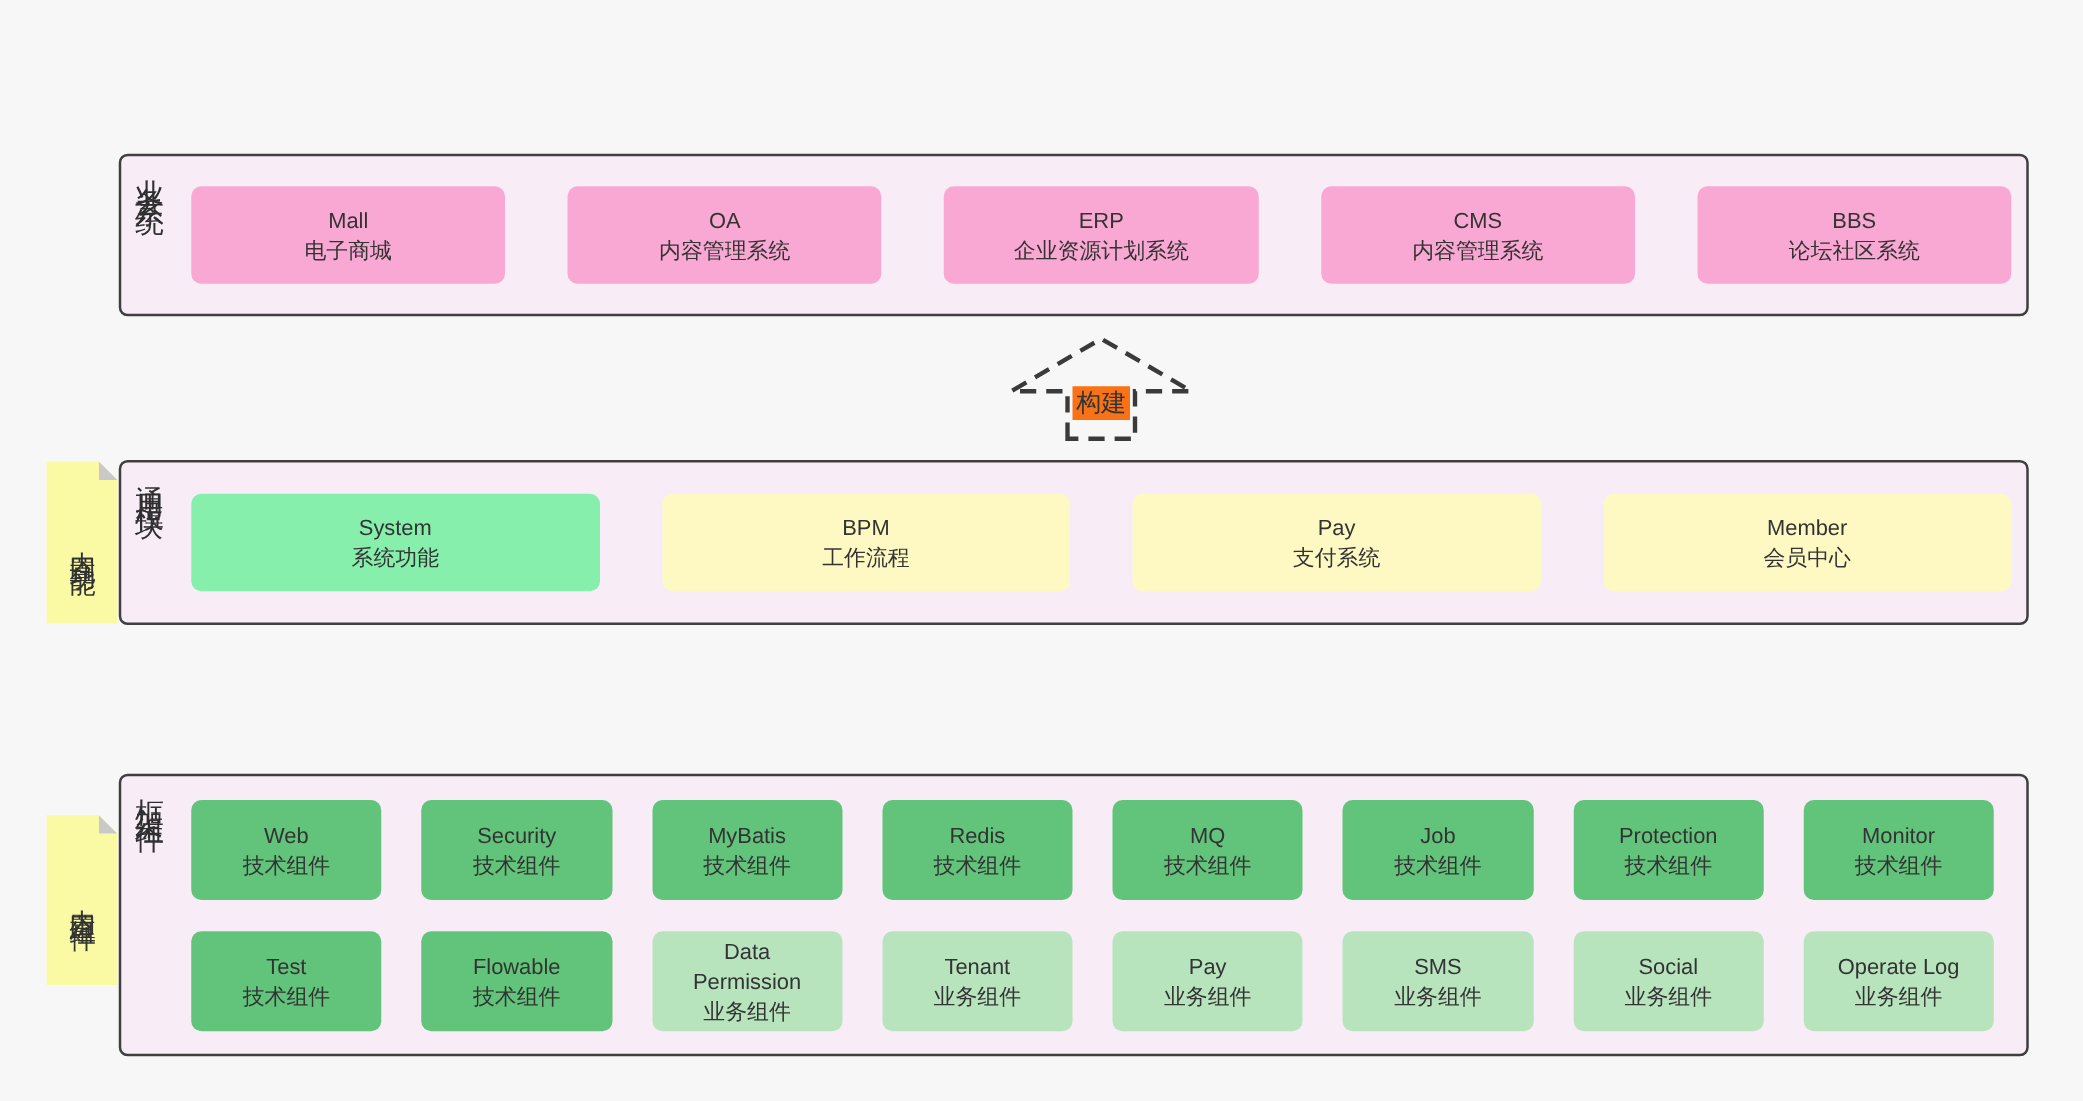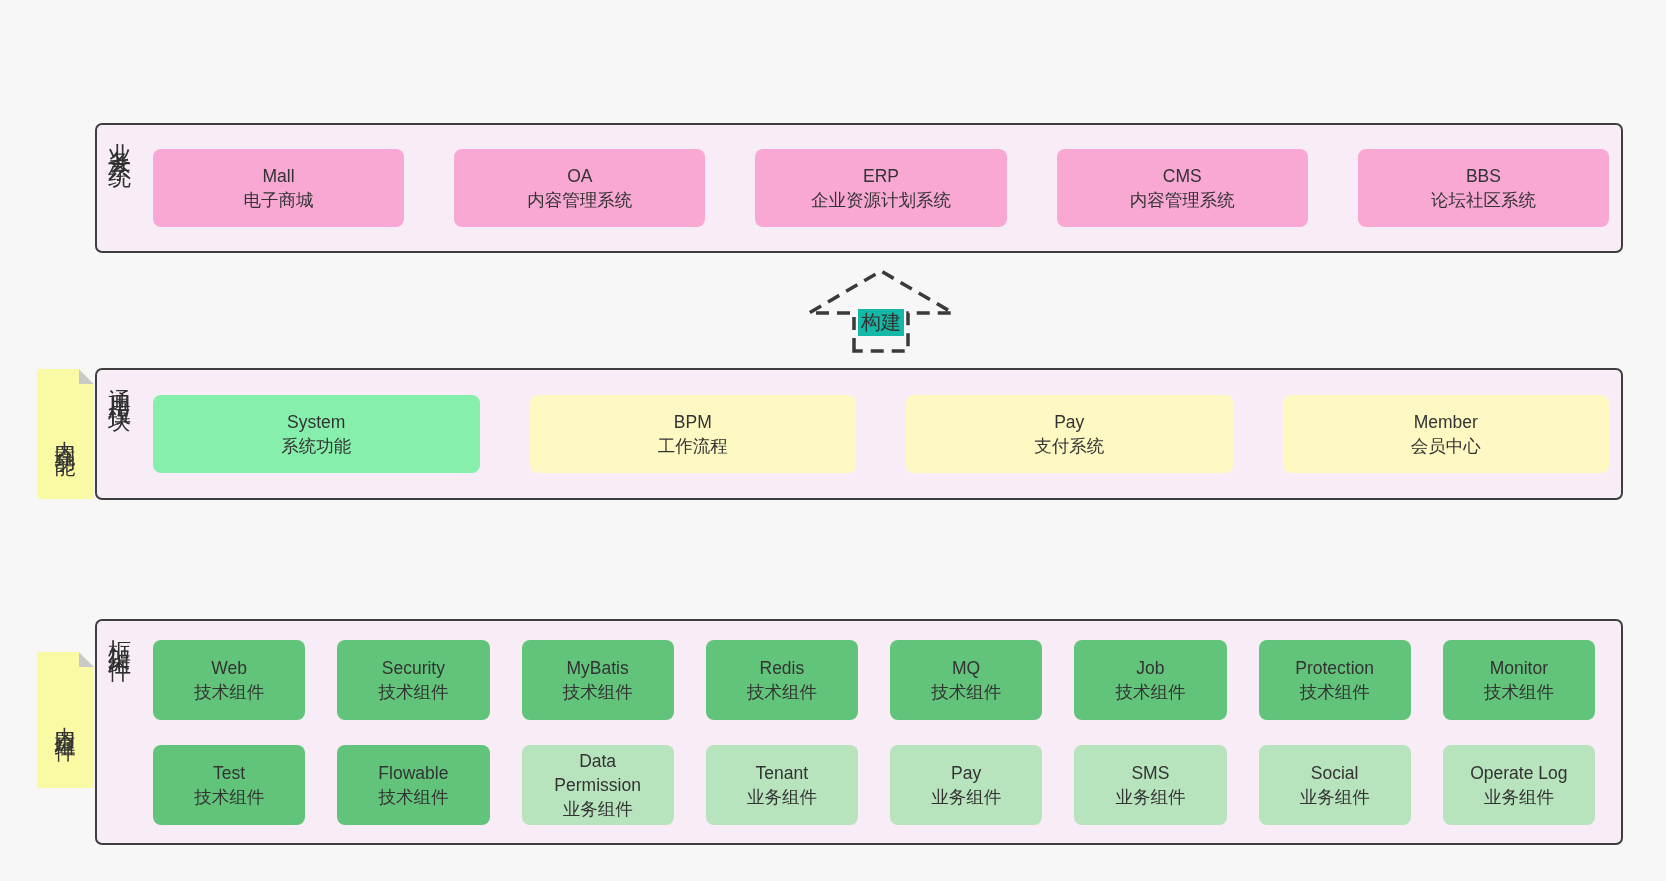--- a/index.html
+++ b/index.html
@@ -39,21 +39,21 @@
   .sticky-modules{top:369px;height:130px;}
   .sticky-components{top:652px;height:136px;}
   .fold{position:absolute;top:0;right:0;width:15px;height:15px;background:#c9c9c9;
     clip-path:polygon(0 0,100% 100%,0 100%);}
 
   .arrow{position:absolute;width:150px;height:86px;}
   .arrow-build{left:806px;top:268px;}
   .arrow-impl{left:818px;top:518px;}
   .arrow svg{position:absolute;left:0;top:0;}
   .arrow-label{position:absolute;left:50%;top:41px;transform:translateX(-50%);
-    background:#14b8a6;padding:0 3px;font-size:20px;color:#333;white-space:nowrap;}
+    background:#f97316;padding:0 3px;font-size:20px;color:#333;white-space:nowrap;}
 </style>
 </head>
 <body>
 
 <div id="canvas">
 
   <div class="layer layer-business">
     <div class="side-label">业务系统</div>
     <div class="boxes">
       <div class="box blue">

